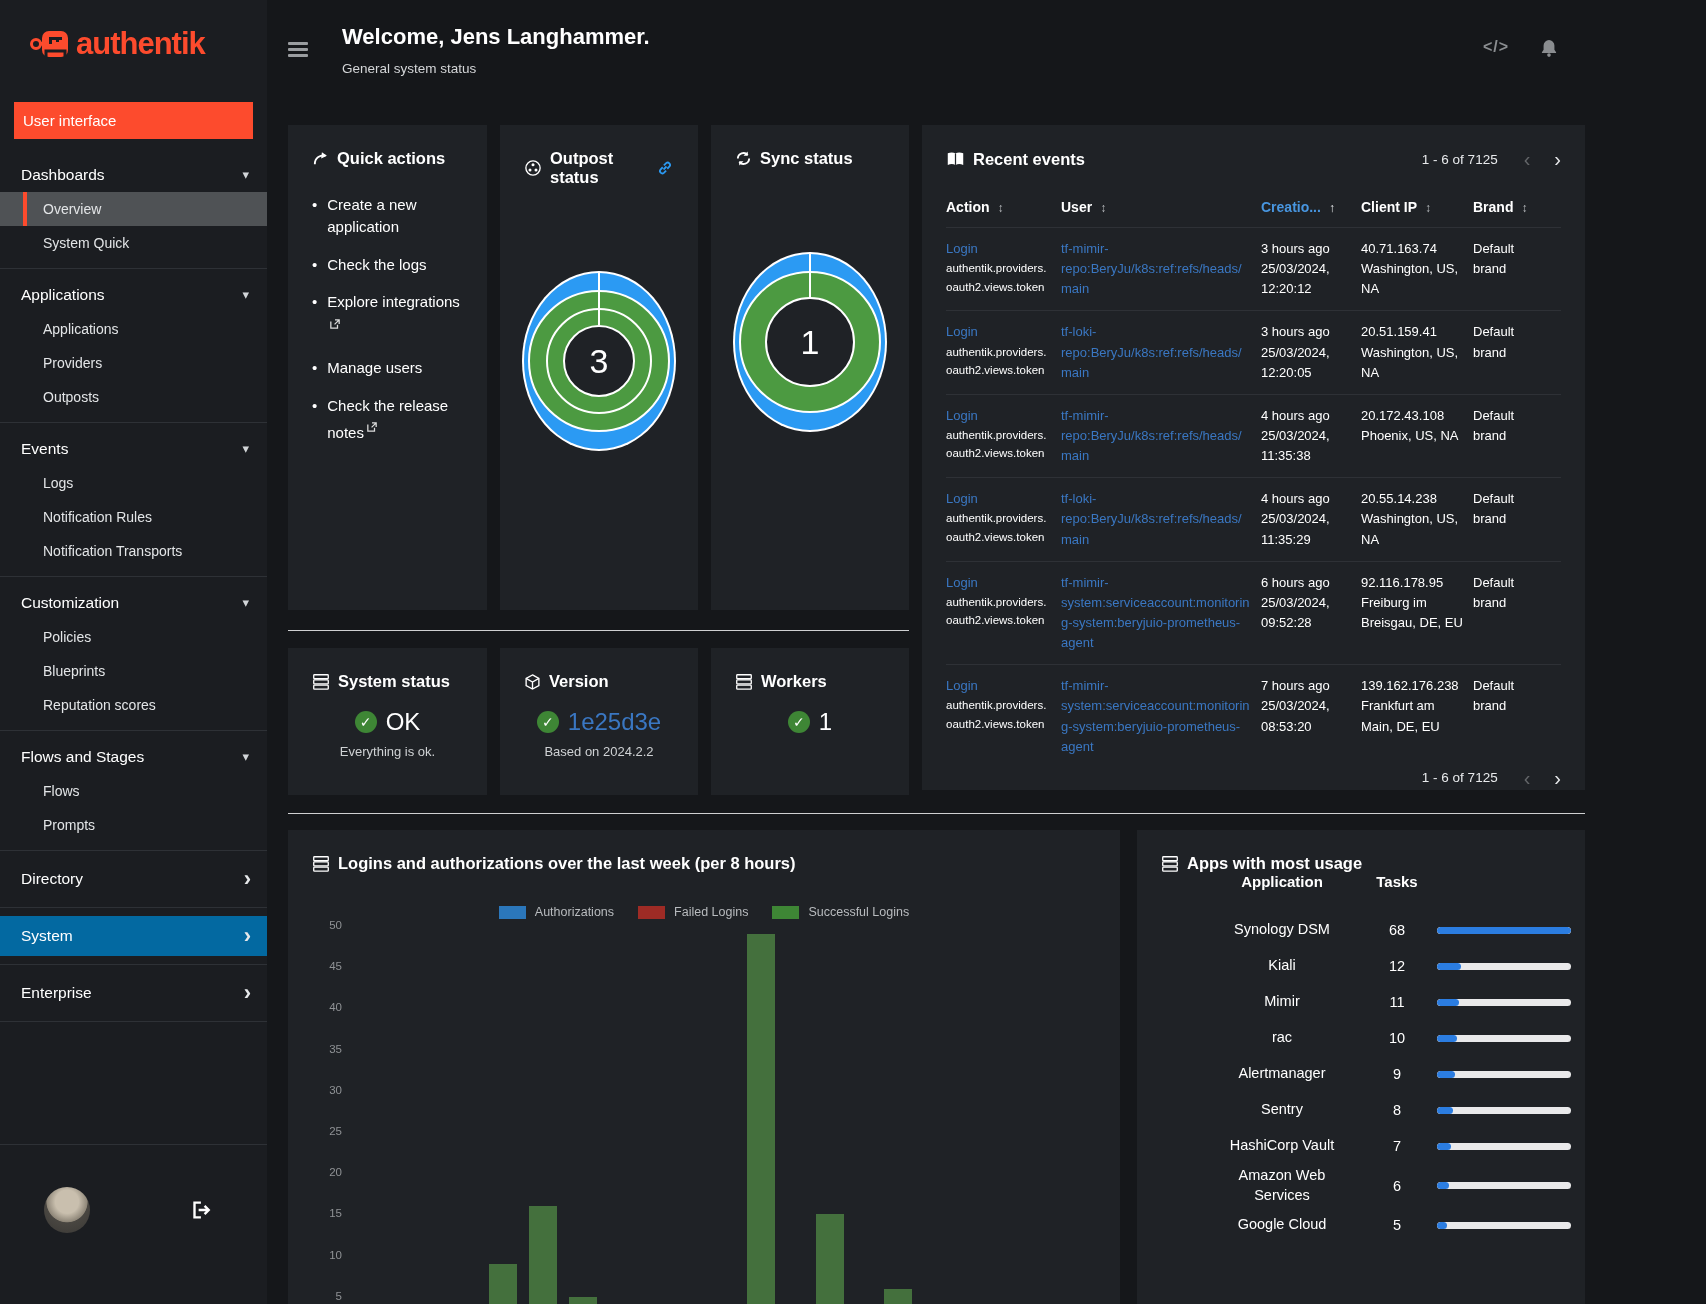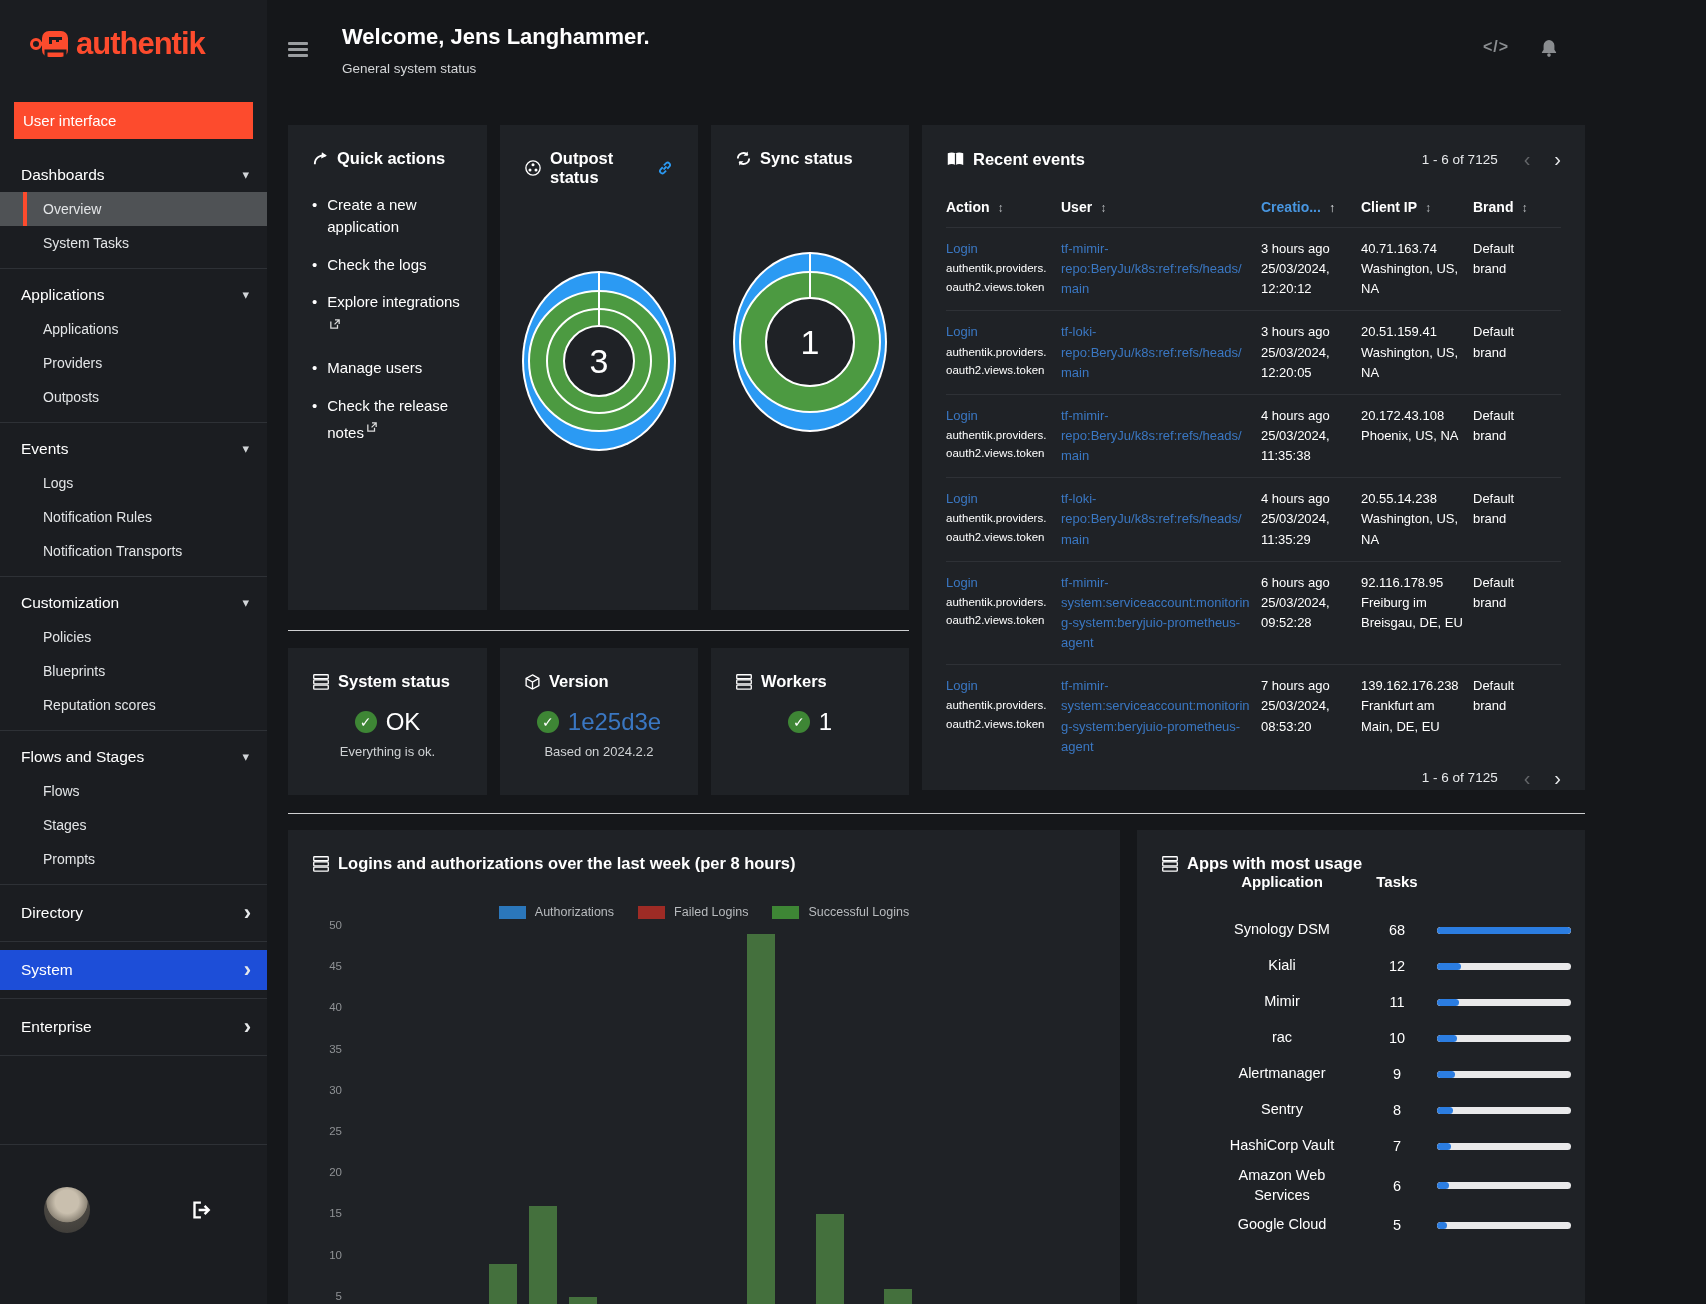--- a/index.html
+++ b/index.html
@@ -18,21 +18,21 @@
   .nav { margin-top:18px; }
   .nav-header { display:flex; align-items:center; justify-content:space-between; height:35px;
                 padding:0 18px 0 21px; font-size:15.5px; color:#fff; cursor:pointer; }
   .nav-chev { color:#d2d5d8; font-size:13px; }
   .nav-sub { display:flex; align-items:center; height:34px; padding-left:43px; font-size:14px; color:#e3e5e7; cursor:pointer; position:relative; }
   .nav-sub.active { background:#4f5255; }
   .nav-sub.active::before { content:""; position:absolute; left:23px; top:0; bottom:0; width:4px; background:#fd4b2d; }
   .nav-divider { height:1px; background:#2e3136; margin:8px 0; }
   .nav-top-row { display:flex; align-items:center; justify-content:space-between; height:40px;
                  padding:0 16px 0 21px; font-size:15.5px; cursor:pointer; }
-  .nav-top-row.hl { background:#1d4ed8; }
+  .nav-top-row.hl { background:#0369a1; }
   .chev-right { font-size:22px; line-height:1; color:#e6e8ea; font-weight:bold; }
   .side-bottom { position:absolute; left:0; bottom:0; width:267px; height:160px; border-top:1px solid #2e3136; }
   .avatar { position:absolute; left:44px; top:42px; width:46px; height:46px; border-radius:50%;
             background:radial-gradient(circle at 50% 32%, #c9bfae 0 30%, #8e8678 52%, #494641 54%, #3a3835 100%); cursor:pointer; }
   .signout { position:absolute; left:189px; top:54px; width:22px; height:22px; cursor:pointer; }
   
   .main { position:absolute; left:267px; top:0; width:1439px; height:1304px; }
   .hamburger { position:absolute; left:21px; top:42px; width:20px; height:16px; cursor:pointer; }
   .hamburger span { display:block; height:3px; background:#9a9da0; margin-bottom:3px; border-radius:1px; }
   .page-title { position:absolute; left:75px; top:24px; font-size:22px; font-weight:bold; }
@@ -130,21 +130,21 @@
   <button class="ui-btn">User interface</button>
   <nav class="nav" id="sidebar-nav">
       <div class="nav-header">
         <span>Dashboards</span>
         <span class="nav-chev">▾</span>
       </div>
       <div class="nav-sub active">
         <span>Overview</span>
       </div>
       <div class="nav-sub">
-        <span>System Tasks</span>
+        <span>System Quick</span>
       </div>
       <div class="nav-divider"></div>
       <div class="nav-header">
         <span>Applications</span>
         <span class="nav-chev">▾</span>
       </div>
       <div class="nav-sub">
         <span>Applications</span>
       </div>
       <div class="nav-sub">
@@ -181,23 +181,20 @@
       <div class="nav-sub">
         <span>Reputation scores</span>
       </div>
       <div class="nav-divider"></div>
       <div class="nav-header">
         <span>Flows and Stages</span>
         <span class="nav-chev">▾</span>
       </div>
       <div class="nav-sub">
         <span>Flows</span>
-      </div>
-      <div class="nav-sub">
-        <span>Stages</span>
       </div>
       <div class="nav-sub">
         <span>Prompts</span>
       </div>
       <div class="nav-divider"></div>
       <div class="nav-top-row">
         <span>Directory</span>
         <span class="chev-right">›</span>
       </div>
       <div class="nav-divider"></div>

